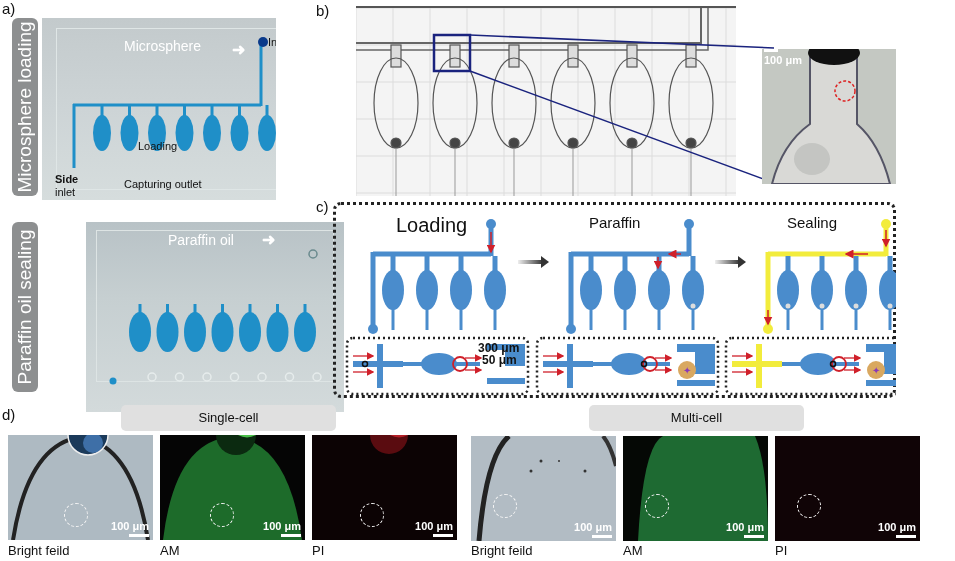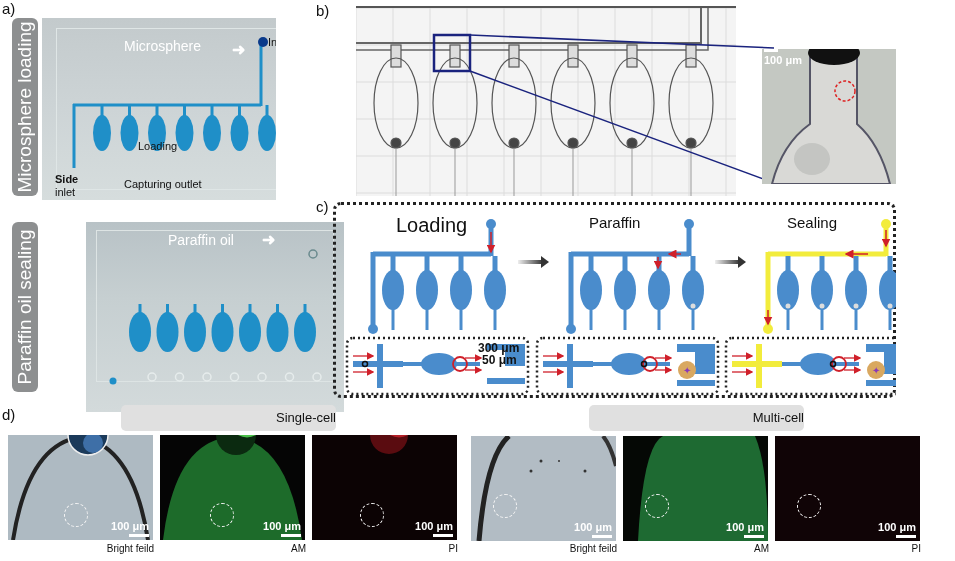--- a/index.html
+++ b/index.html
@@ -8,22 +8,22 @@
   .plabel{font-size:15px;}
   .sidebar{position:absolute;background:#8d8f90;border-radius:6px;color:#fff;display:flex;align-items:center;justify-content:center;}
   .sidebar span{transform:rotate(-90deg);white-space:nowrap;font-size:19px;}
   .photo{position:absolute;background:#c9d1d2;overflow:hidden;}
   .ptxt{position:absolute;font-size:11px;white-space:nowrap;}
   .dashbox{position:absolute;border:3px dotted #222;border-radius:8px;box-sizing:border-box;}
   .micro{position:absolute;overflow:hidden;}
   .scale{position:absolute;color:#fff;font-weight:bold;font-size:11px;right:4px;bottom:8px;}
   .scalebar{position:absolute;background:#fff;height:3px;width:20px;right:4px;bottom:3px;}
   .dcircle{position:absolute;width:22px;height:22px;border:1.5px dashed #f4f4f4;border-radius:50%;}
-  .caption{position:absolute;font-size:10px;text-align:right;width:146px;}
-  .groupbar{position:absolute;background:#e0e0e0;border-radius:5px;text-align:right;font-size:13px;line-height:26px;}
+  .caption{position:absolute;font-size:13px;text-align:left;width:146px;}
+  .groupbar{position:absolute;background:#e0e0e0;border-radius:5px;text-align:center;font-size:13px;line-height:26px;}
 </style>
 </head>
 <body>
 
 <div class="abs plabel" style="left:2px;top:0px;">a)</div>
 
 <div class="sidebar" style="left:12px;top:18px;width:26px;height:178px;">
   <span>Microsphere loading</span>
 </div>
 <div class="photo" style="left:42px;top:18px;width:234px;height:182px;background:linear-gradient(180deg,#c3cacc 0%,#cdd4d6 50%,#d6dddd 100%);">

